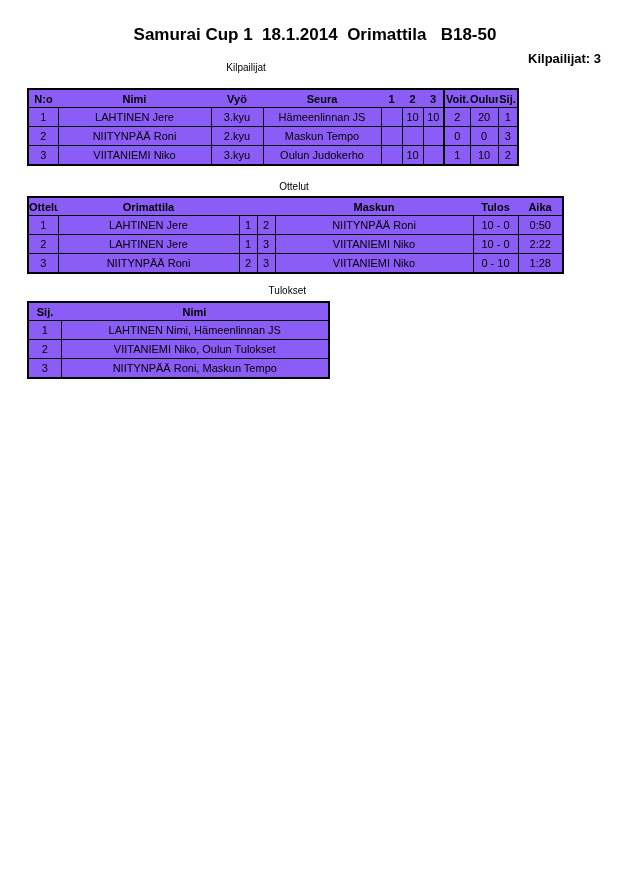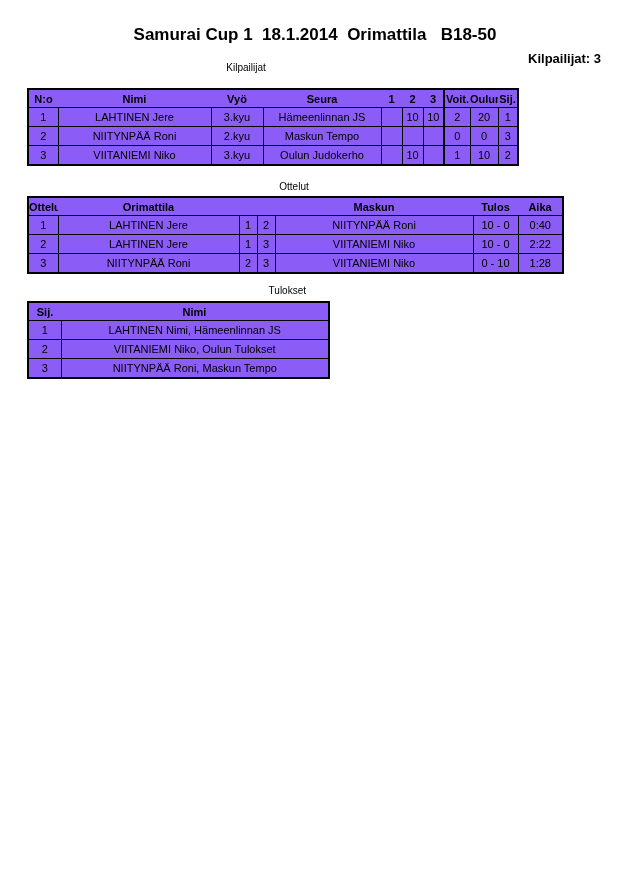--- a/index.html
+++ b/index.html
@@ -163,21 +163,21 @@
     </tr>
   </thead>
   <tbody>
     <tr>
       <td>1</td>
       <td class="nm">LAHTINEN Jere</td>
       <td>1</td>
       <td>2</td>
       <td class="nm">NIITYNPÄÄ Roni</td>
       <td>10 - 0</td>
-      <td>0:40</td>
+      <td>0:50</td>
     </tr>
     <tr>
       <td>2</td>
       <td class="nm">LAHTINEN Jere</td>
       <td>1</td>
       <td>3</td>
       <td class="nm">VIITANIEMI Niko</td>
       <td>10 - 0</td>
       <td>2:22</td>
     </tr>

